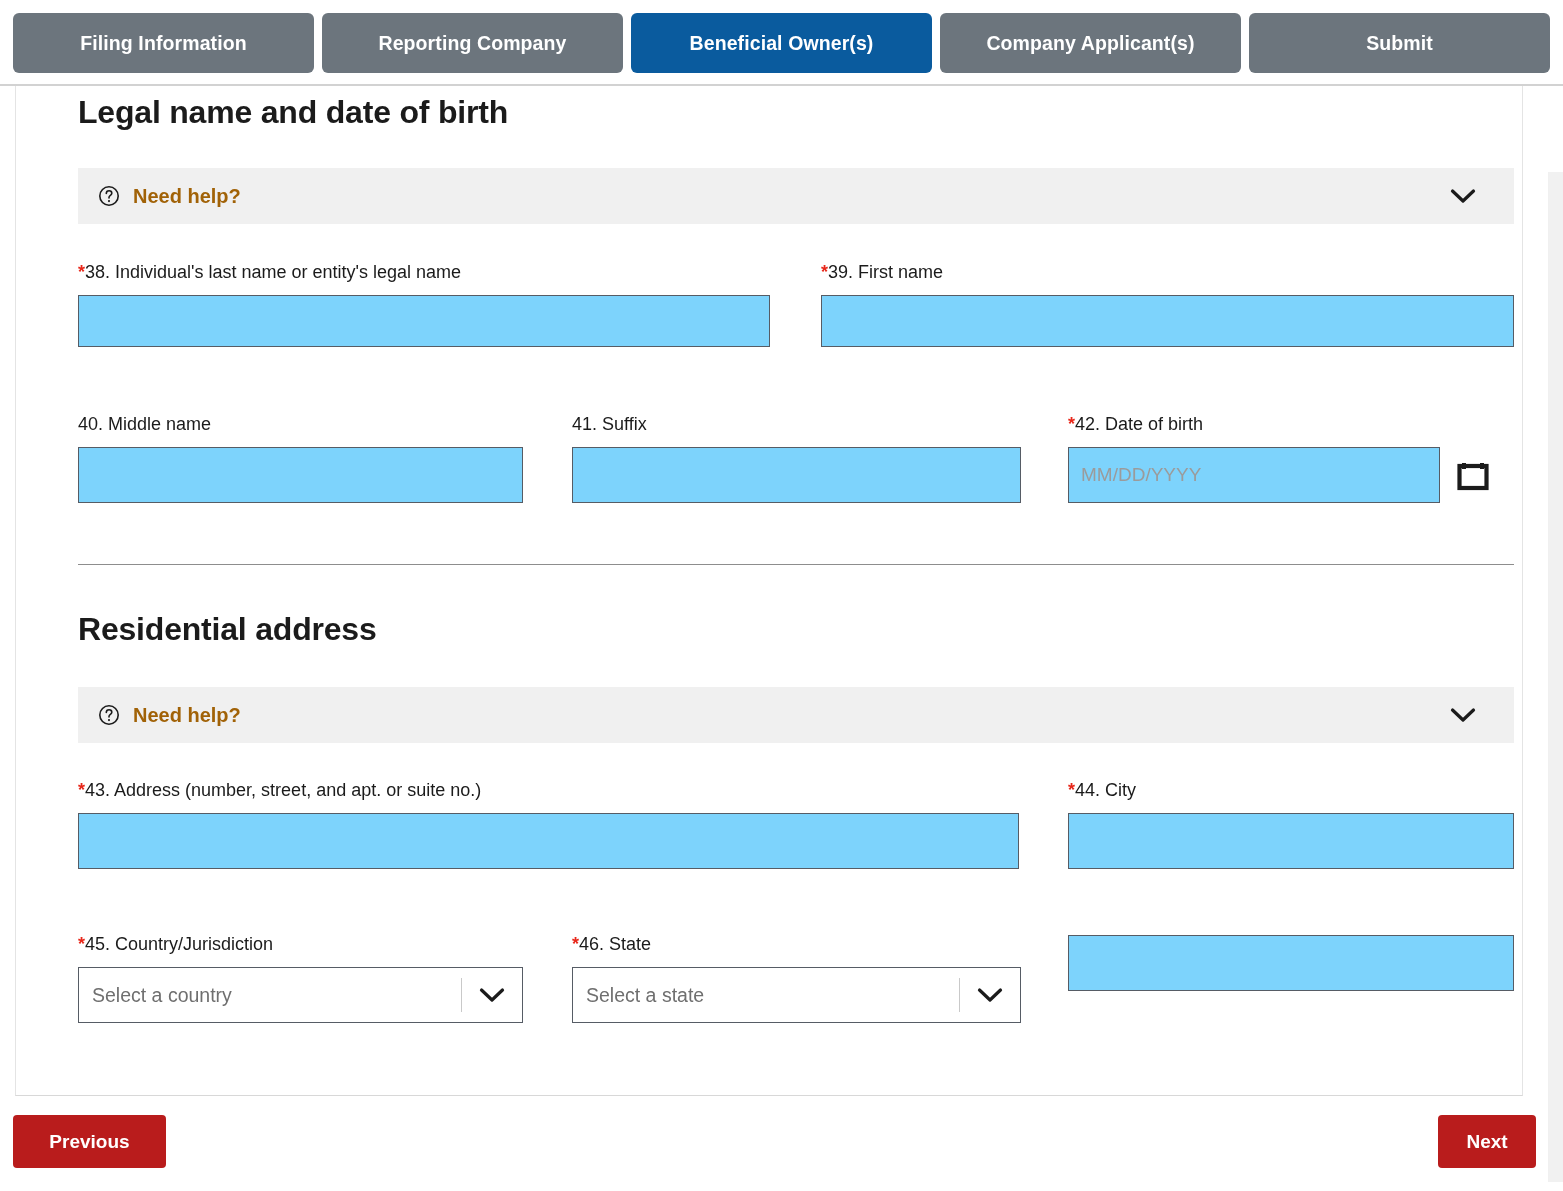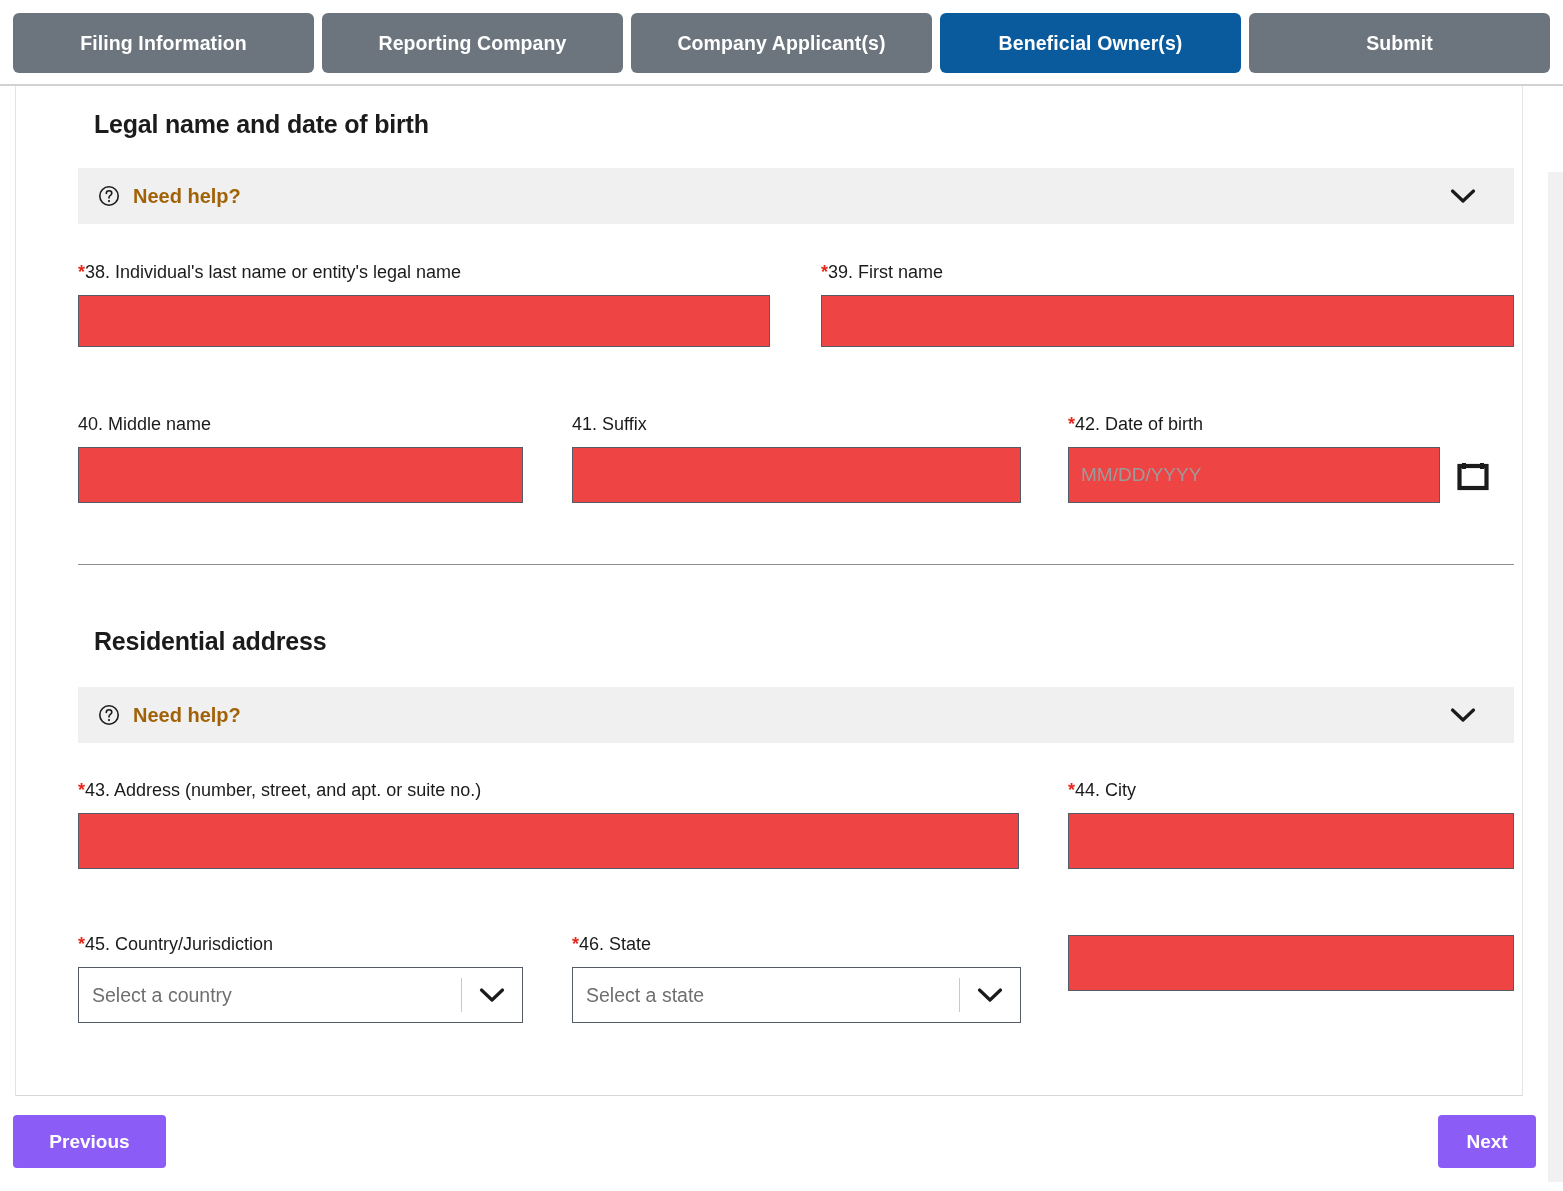--- a/index.html
+++ b/index.html
@@ -84,24 +84,24 @@
     top: 0;
     left: 0;
     width: 15px;
     height: 1010px;
     background: #f1f1f1;
     border-radius: 0;
   }
 
   
   .section-title {
-    font-size: 25px;
+    font-size: 32px;
     font-weight: bold;
     color: #1b1b1b;
-    margin: 16px;
+    margin: 0;
     padding: 0;
     letter-spacing: -0.2px;
   }
   #legal-title { position: absolute; top: 8px; left: 62px; }
   #residential-title { position: absolute; top: 525px; left: 62px; }
 
   
   .help-bar {
     position: absolute;
     left: 62px;
@@ -144,21 +144,21 @@
     line-height: 1;
     white-space: nowrap;
   }
   .req { color: #e8271a; font-weight: bold; }
 
   .field { position: absolute; }
   .text-input {
     width: 100%;
     height: 52px;
     border: 1px solid #565c65;
-    background: #ef4444;
+    background: #7dd3fc;
     font-size: 19px;
     padding: 0 12px;
     color: #1b1b1b;
     font-family: "Liberation Sans", sans-serif;
     outline: none;
     border-radius: 0;
   }
   .text-input::placeholder { color: #9b9b9b; }
   .label-row { margin-bottom: 14px; }
 
@@ -216,43 +216,43 @@
     top: 478px;
     left: 62px;
     width: 1436px;
     height: 1px;
     background: #8d8d8d;
   }
 
   
   .footer-btn {
     position: absolute;
-    background: #8b5cf6;
+    background: #b91c1c;
     color: #ffffff;
     border: none;
     border-radius: 4px;
     font-size: 19px;
     font-weight: bold;
     cursor: pointer;
     font-family: "Liberation Sans", sans-serif;
     display: flex;
     align-items: center;
     justify-content: center;
   }
   #btn-previous { left: 13px; top: 1115px; width: 153px; height: 53px; }
   #btn-next { left: 1438px; top: 1115px; width: 98px; height: 53px; }
 </style>
 </head>
 <body>
 
 <div class="tabs">
   <button class="tab">Filing Information</button>
   <button class="tab">Reporting Company</button>
+  <button class="tab active">Beneficial Owner(s)</button>
   <button class="tab">Company Applicant(s)</button>
-  <button class="tab active">Beneficial Owner(s)</button>
   <button class="tab">Submit</button>
 </div>
 
 <div class="scroll-area">
   <div class="card">
     <div class="card-inner">
 
       <h2 class="section-title" id="legal-title">Legal name and date of birth</h2>
 
       <div class="help-bar" id="help-bar-1">

